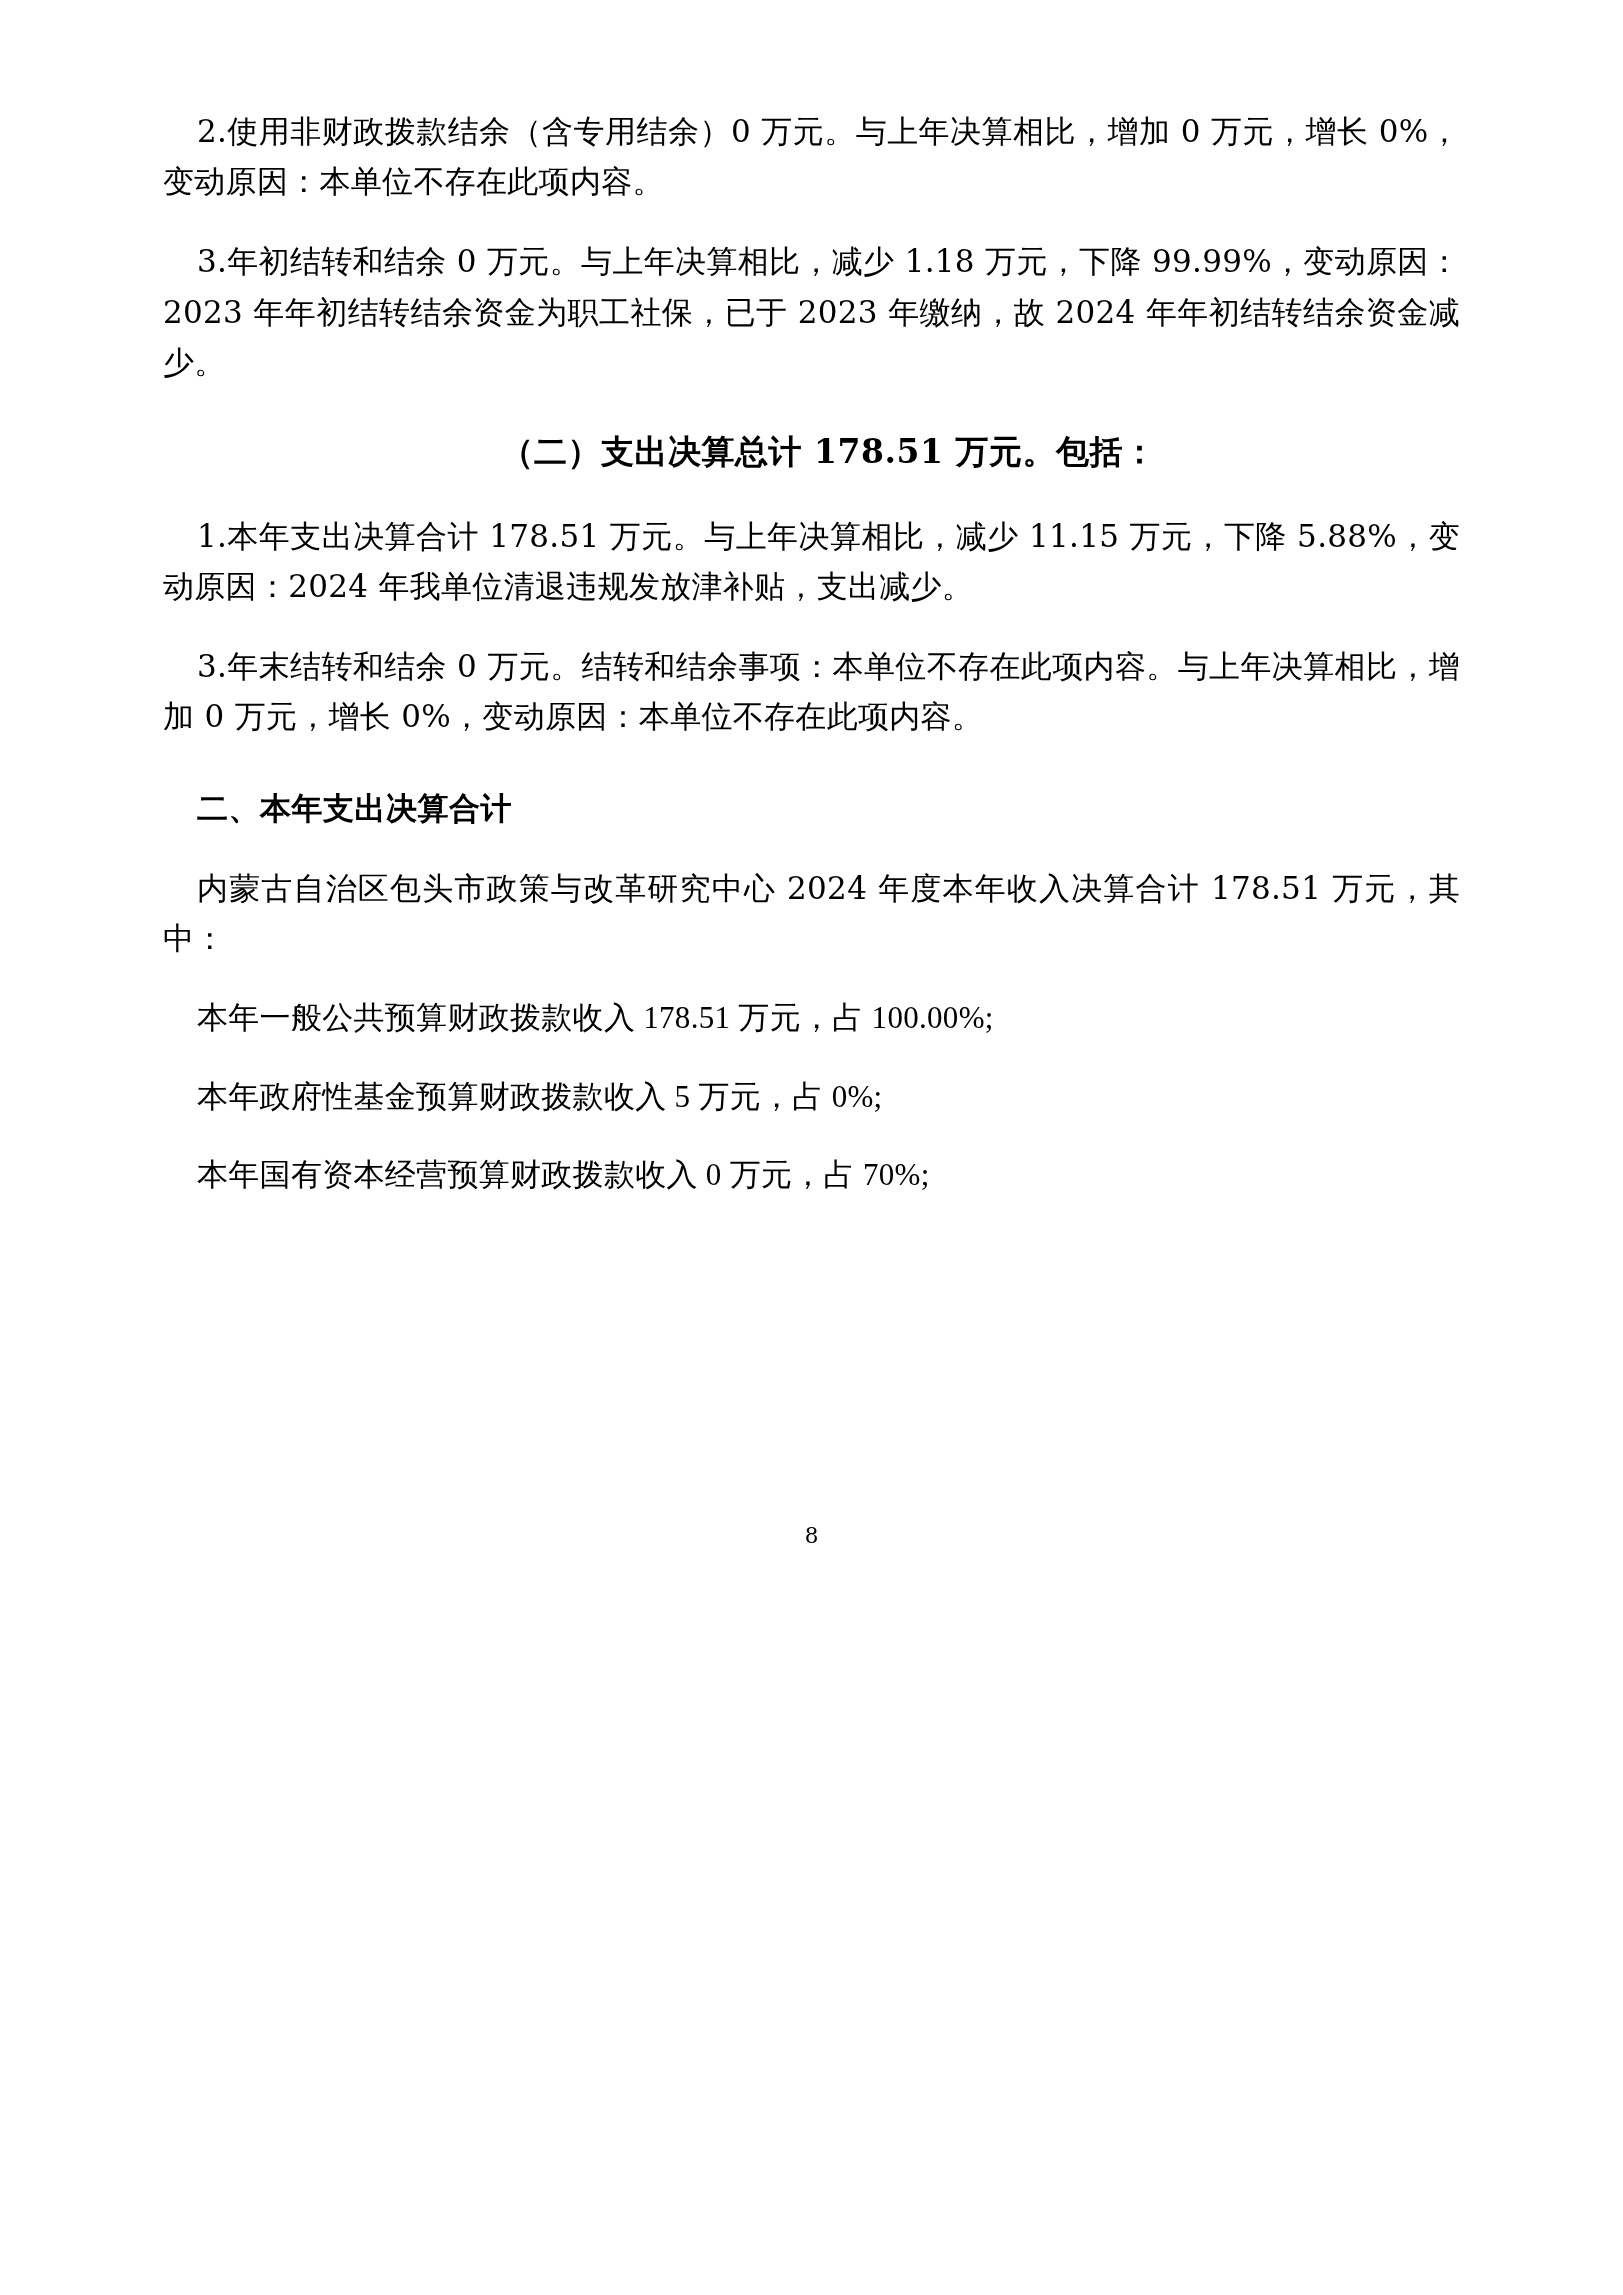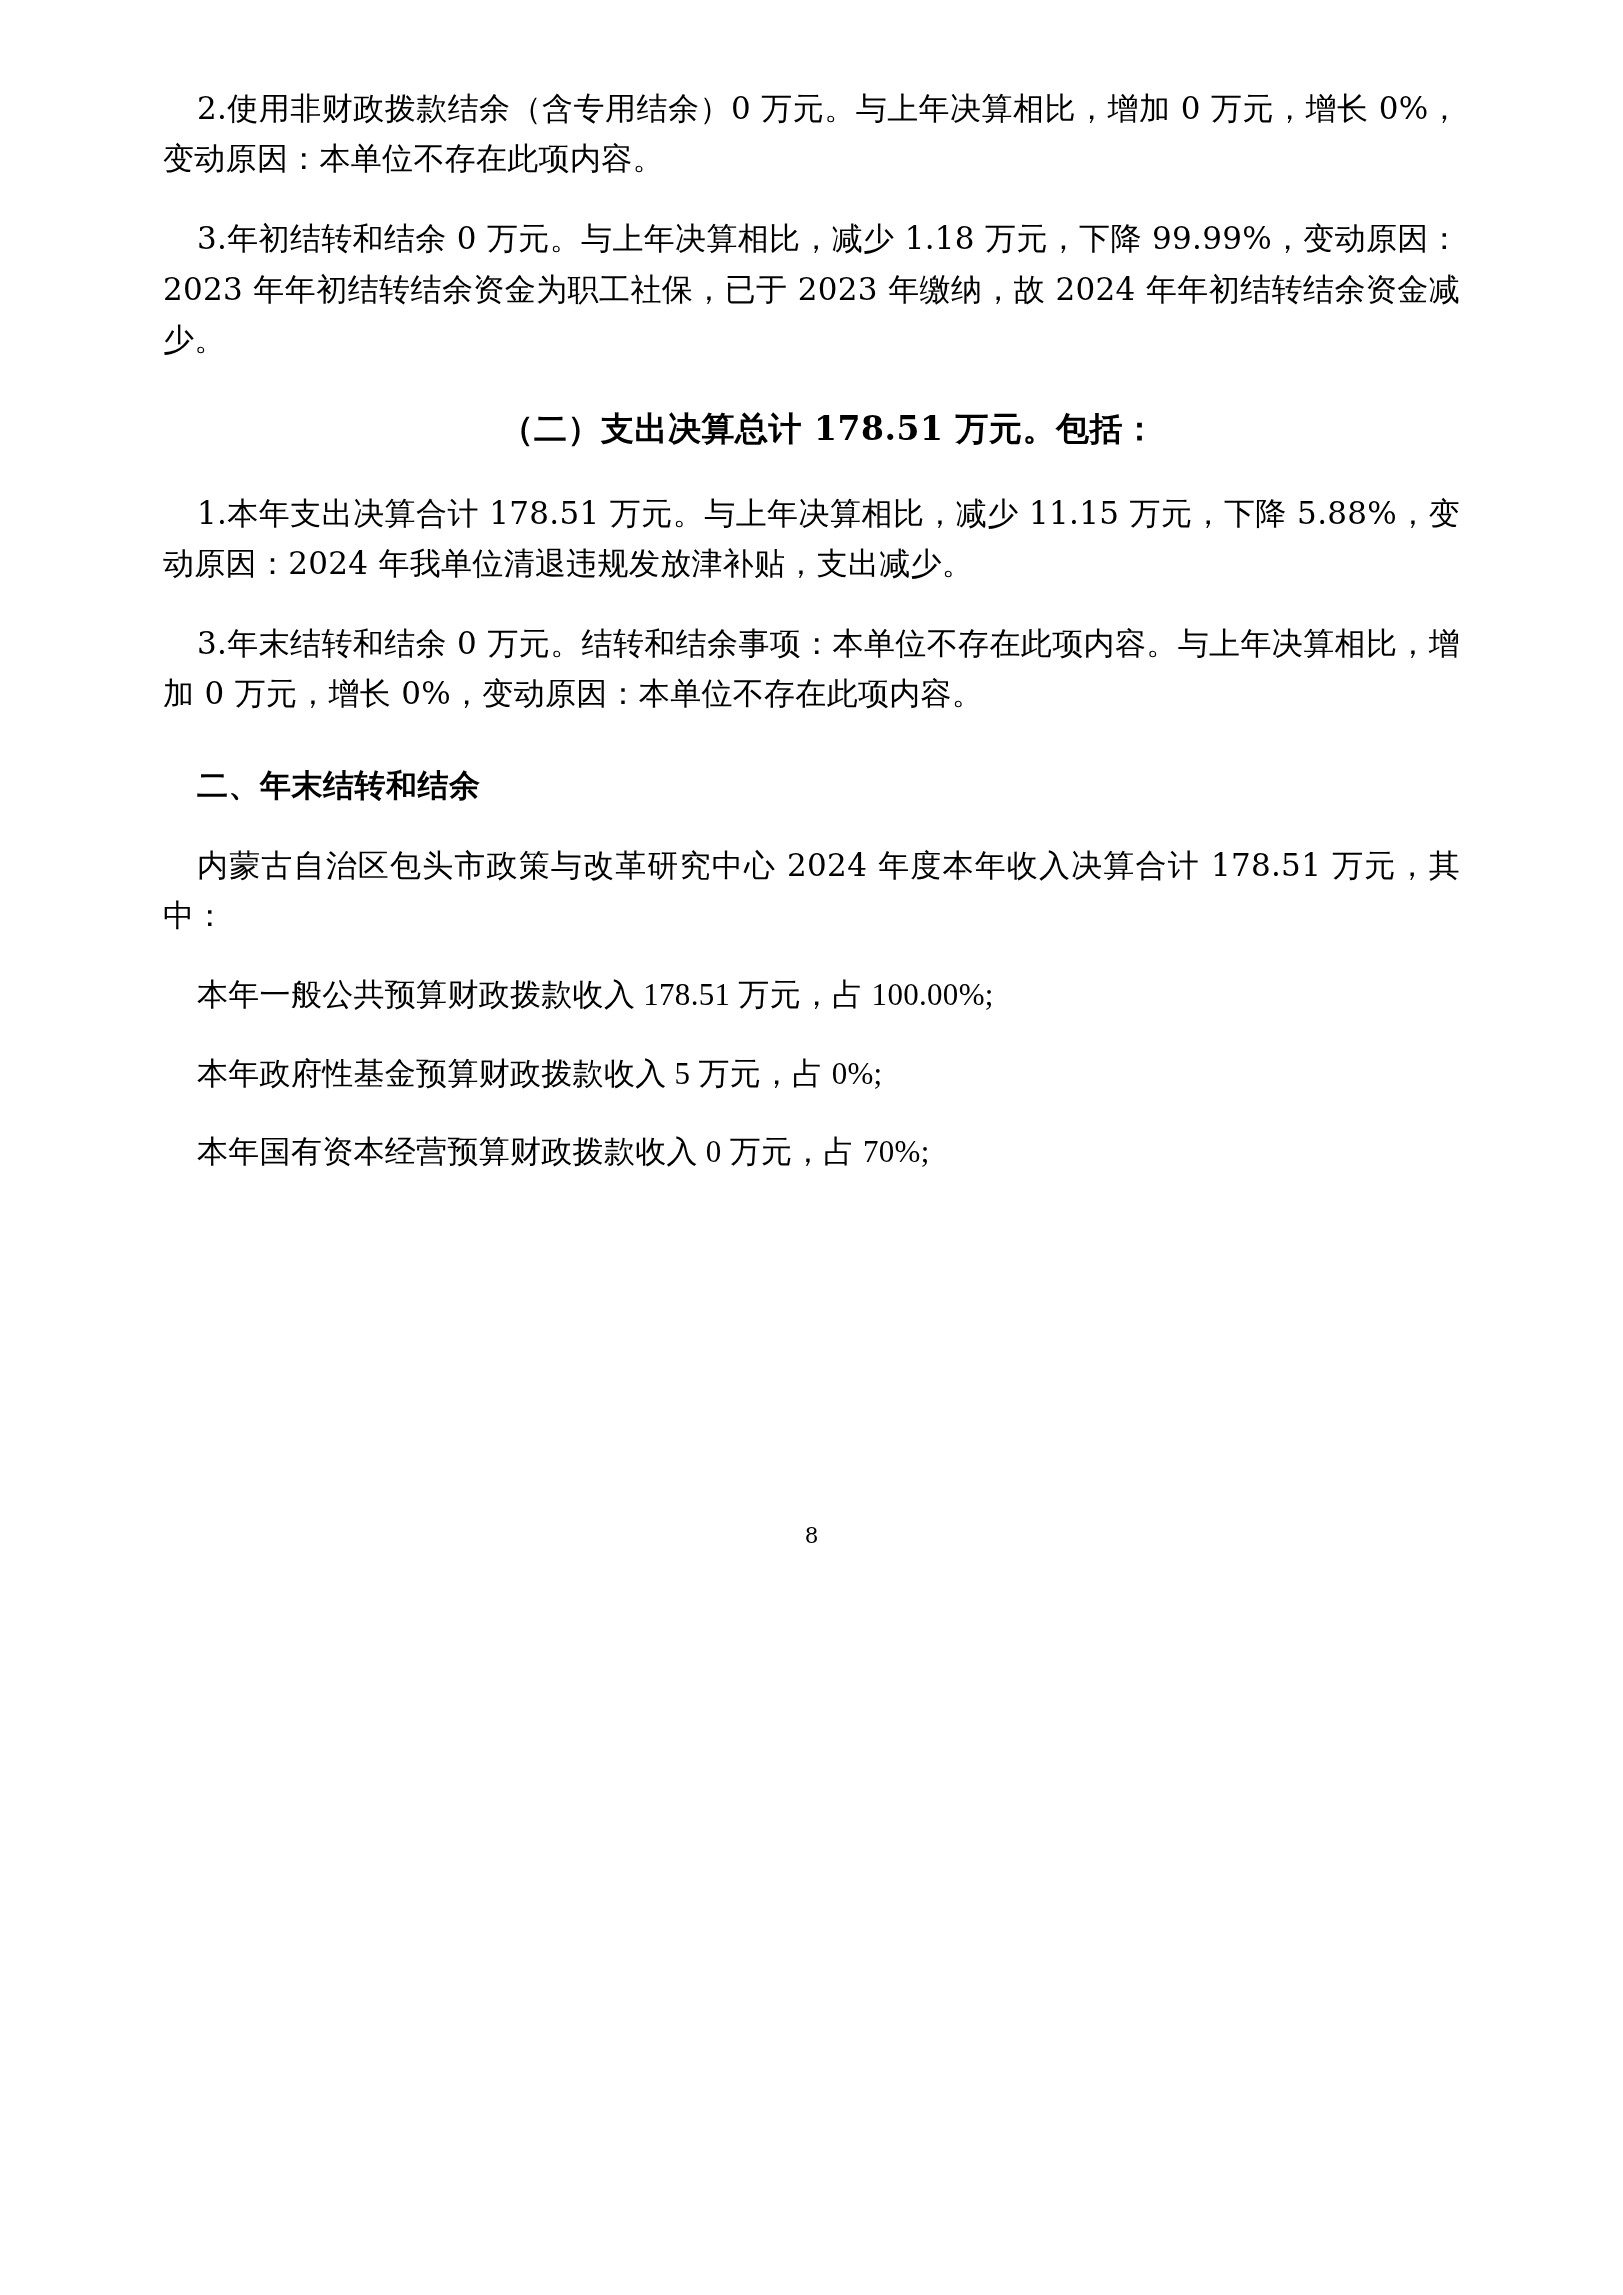--- a/index.html
+++ b/index.html
@@ -10,21 +10,21 @@
   body {
     font-family: "DejaVu Serif", "Liberation Serif", serif;
     color: #000000;
   }
   .page {
     position: relative;
     width: 1623px;
     height: 1631px;
     background: #ffffff;
     box-sizing: border-box;
-    padding: 83px 163px 153px 163px;
+    padding: 106px 163px 153px 163px;
     overflow: hidden;
   }
   .doc-body {
     position: relative;
     width: 100%;
   }
   p.para {
     margin: 0 0 30px 0;
     font-size: 31px;
     line-height: 1.62;
@@ -75,21 +75,21 @@
 
     <p class="para">3.年初结转和结余 0 万元。与上年决算相比，减少 1.18 万元，下降 99.99%，变动原因：2023 年年初结转结余资金为职工社保，已于 2023 年缴纳，故 2024 年年初结转结余资金减少。</p>
 
     <h2 class="heading">（二）支出决算总计 178.51 万元。包括：</h2>
 
     <p class="para">1.本年支出决算合计 178.51 万元。与上年决算相比，减少 11.15 万元，下降 5.88%，变动原因：2024 年我单位清退违规发放津补贴，支出减少。</p>
 
 
     <p class="para">3.年末结转和结余 0 万元。结转和结余事项：本单位不存在此项内容。与上年决算相比，增加 0 万元，增长 0%，变动原因：本单位不存在此项内容。</p>
 
-    <h2 class="heading-sub">二、年末结转和结余</h2>
+    <h2 class="heading-sub">二、本年支出决算合计</h2>
 
     <p class="para">内蒙古自治区包头市政策与改革研究中心 2024 年度本年收入决算合计 178.51 万元，其中：</p>
 
     <p class="para tight">本年一般公共预算财政拨款收入 178.51 万元，占 100.00%;</p>
 
     <p class="para tight">本年政府性基金预算财政拨款收入 5 万元，占 0%;</p>
 
     <p class="para tight">本年国有资本经营预算财政拨款收入 0 万元，占 70%;</p>
 
   </div>

